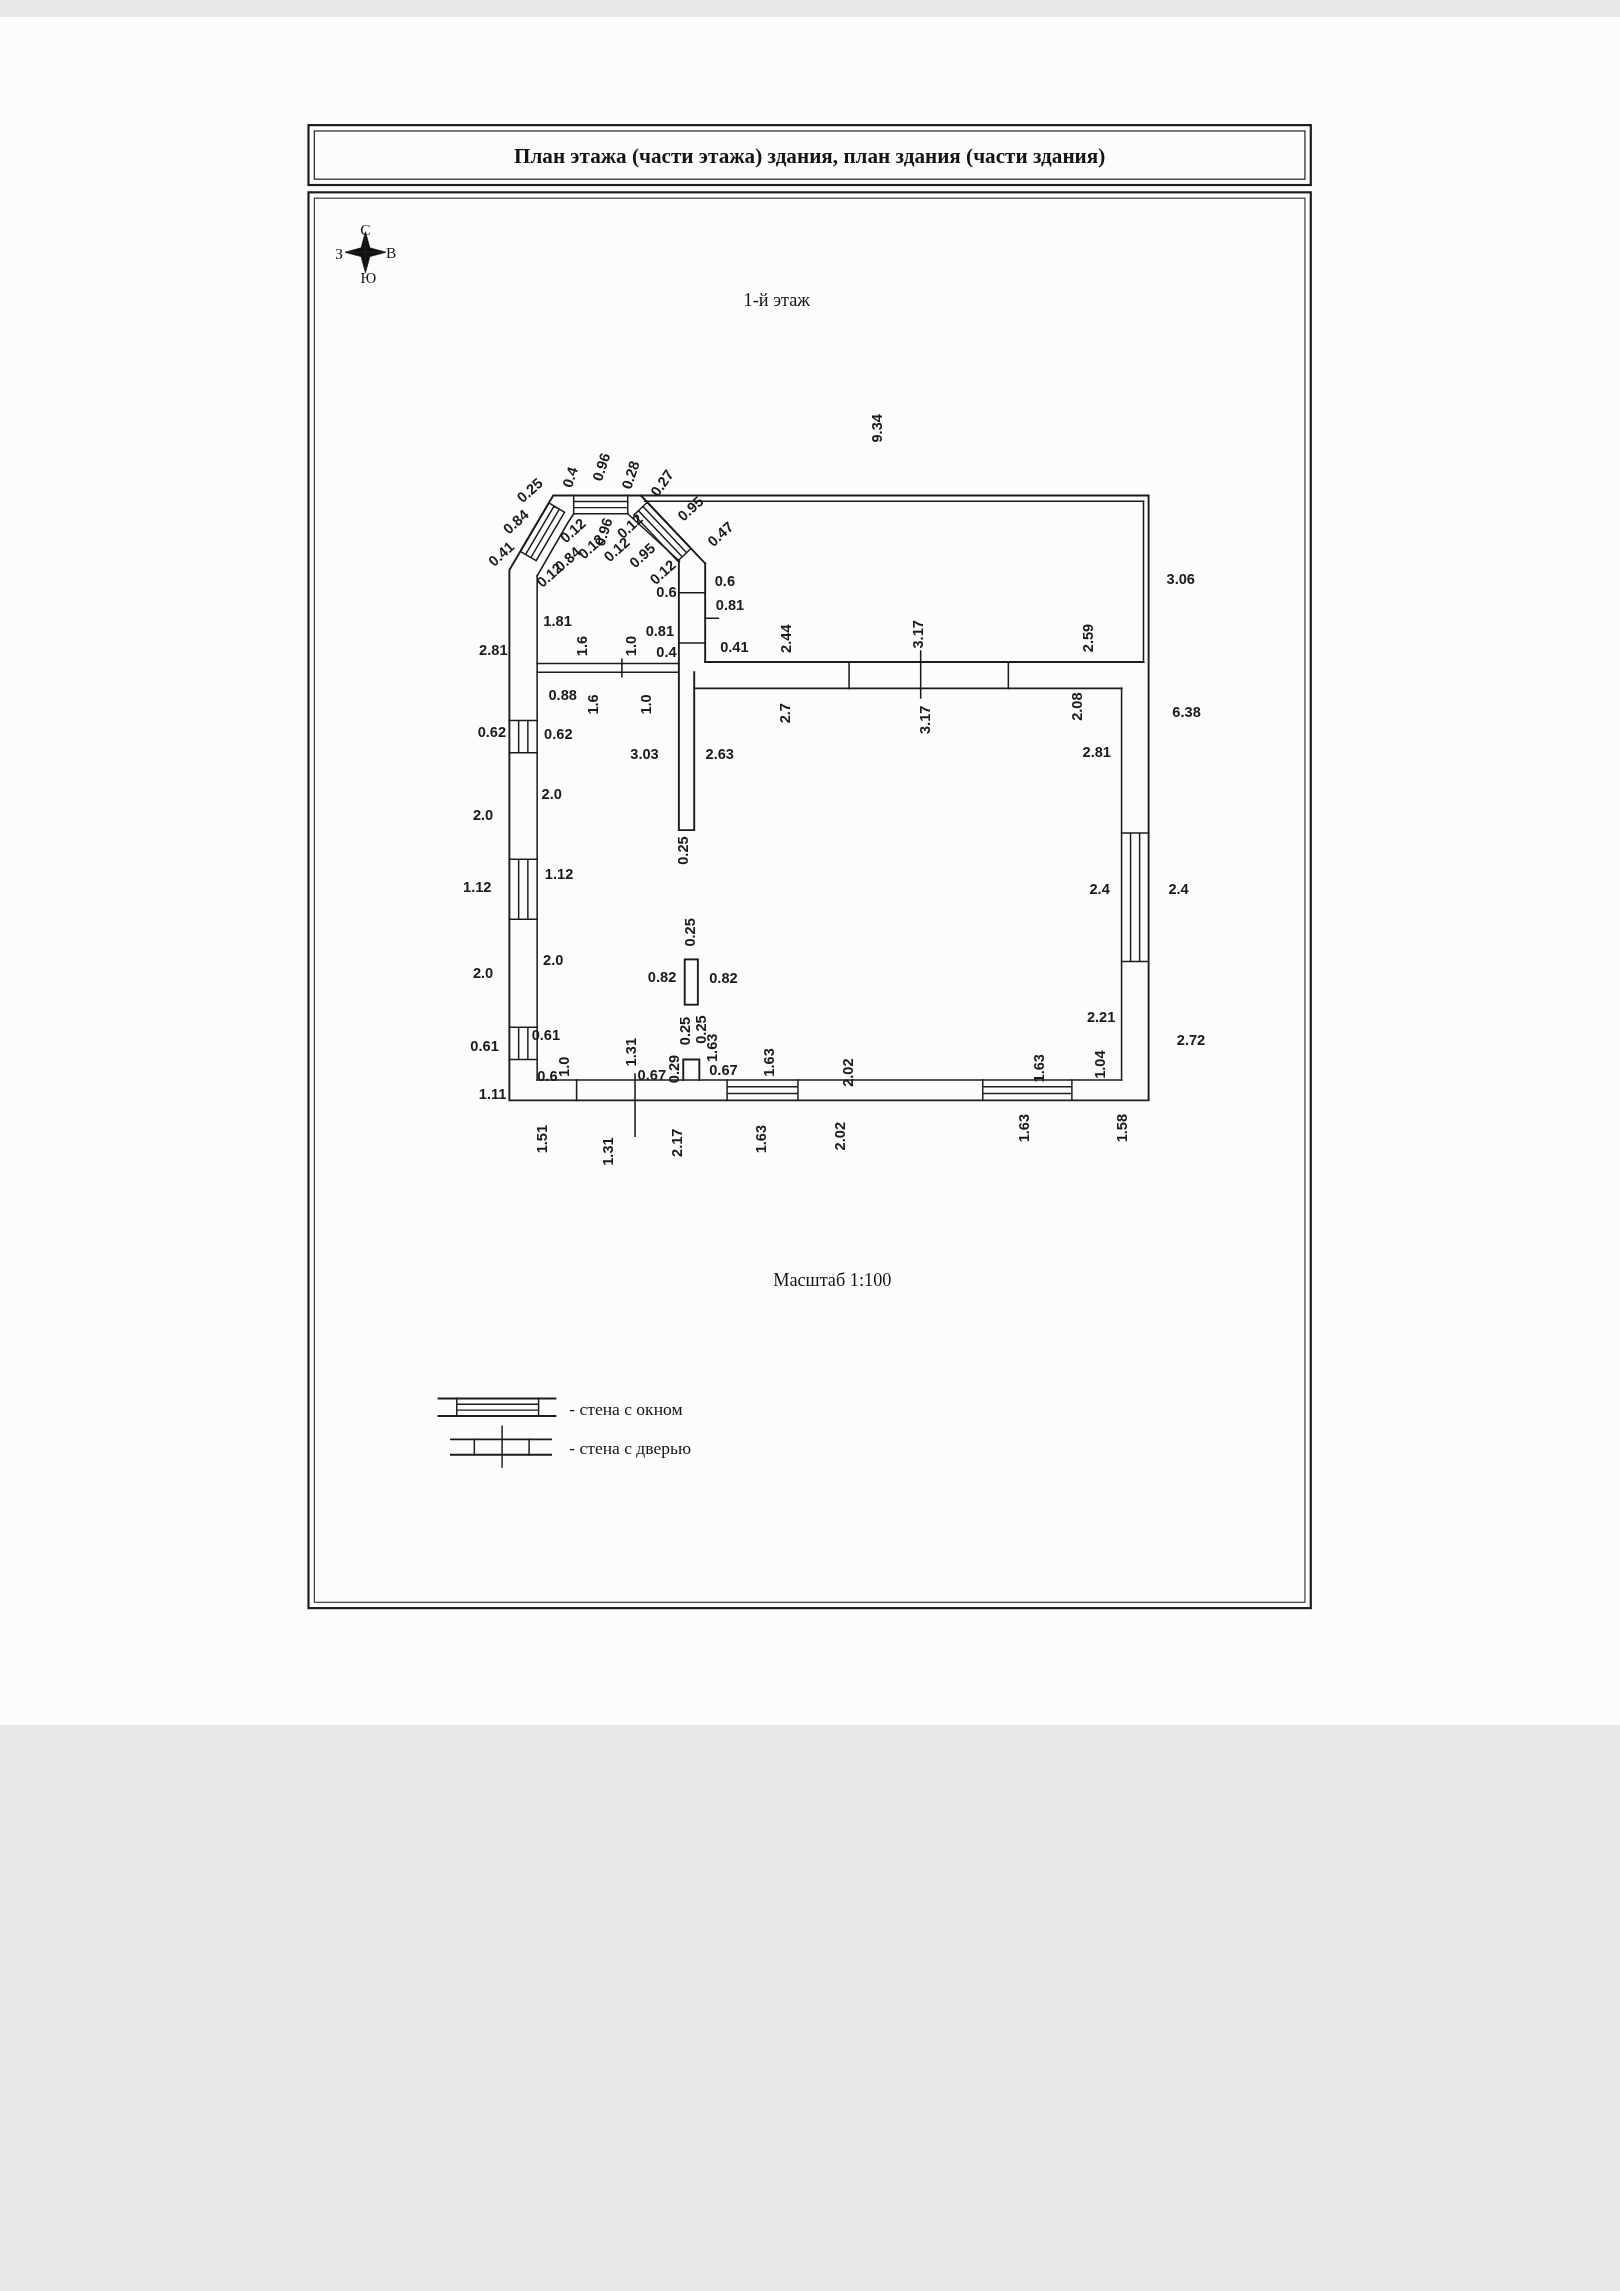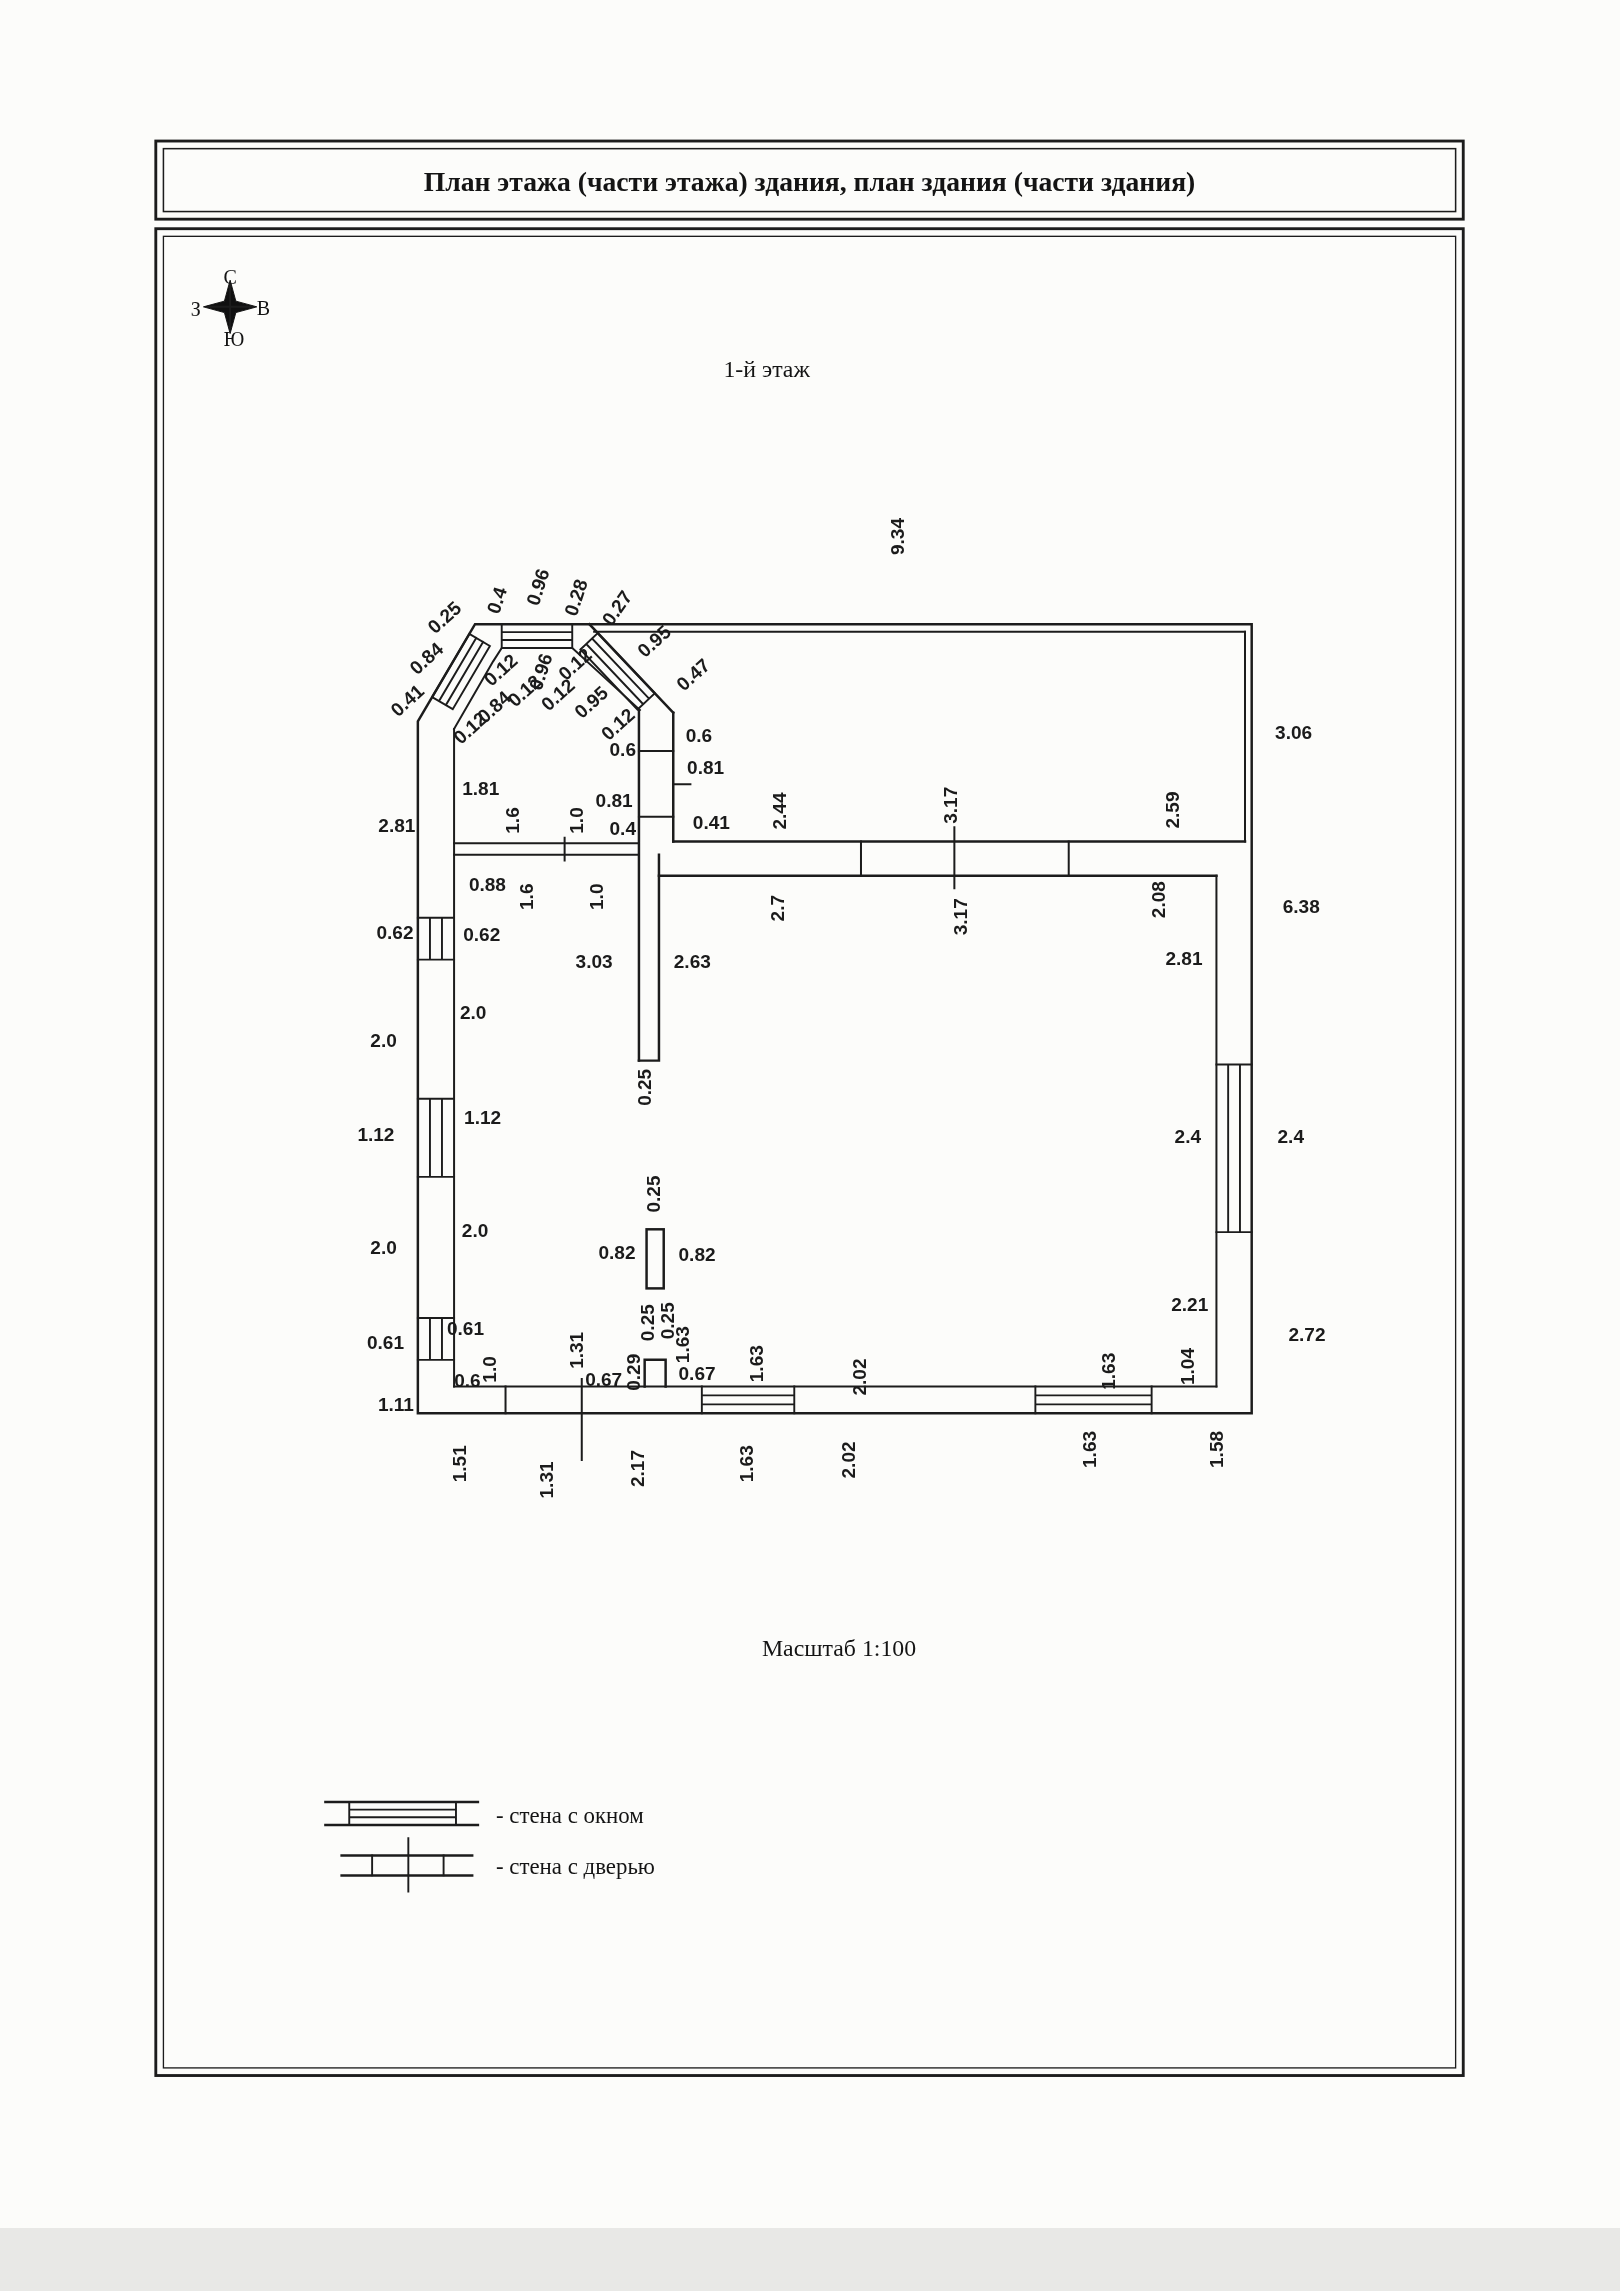--- a/index.html
+++ b/index.html
@@ -1,19 +1,19 @@
 <!DOCTYPE html>
 <html><head>
 <meta charset="utf-8">
 <style>
   html,body{margin:0;padding:0;background:#e8e8e6;}
   .page{
     position:relative;
-    width:1620px;height:2228px;
-    margin:0 auto;
+    width:1620px;height:1708px;
+    margin:17px auto;
     background:#fcfcfa;
     overflow:hidden;
   }
   svg{position:absolute;left:0;top:0;width:100%;height:100%;}
   .frame{stroke:#1c1c1c;fill:none;}
   .wall{stroke:#1c1c1c;stroke-width:2.6;fill:none;stroke-linecap:square;}
   .wallfill{stroke:#1c1c1c;stroke-width:2.6;fill:#fcfcfa;}
   .thin{stroke:#1c1c1c;stroke-width:2.1;fill:none;stroke-linecap:square;}
   .winline{stroke:#1c1c1c;stroke-width:2;fill:none;stroke-linecap:square;}
   .dim{

